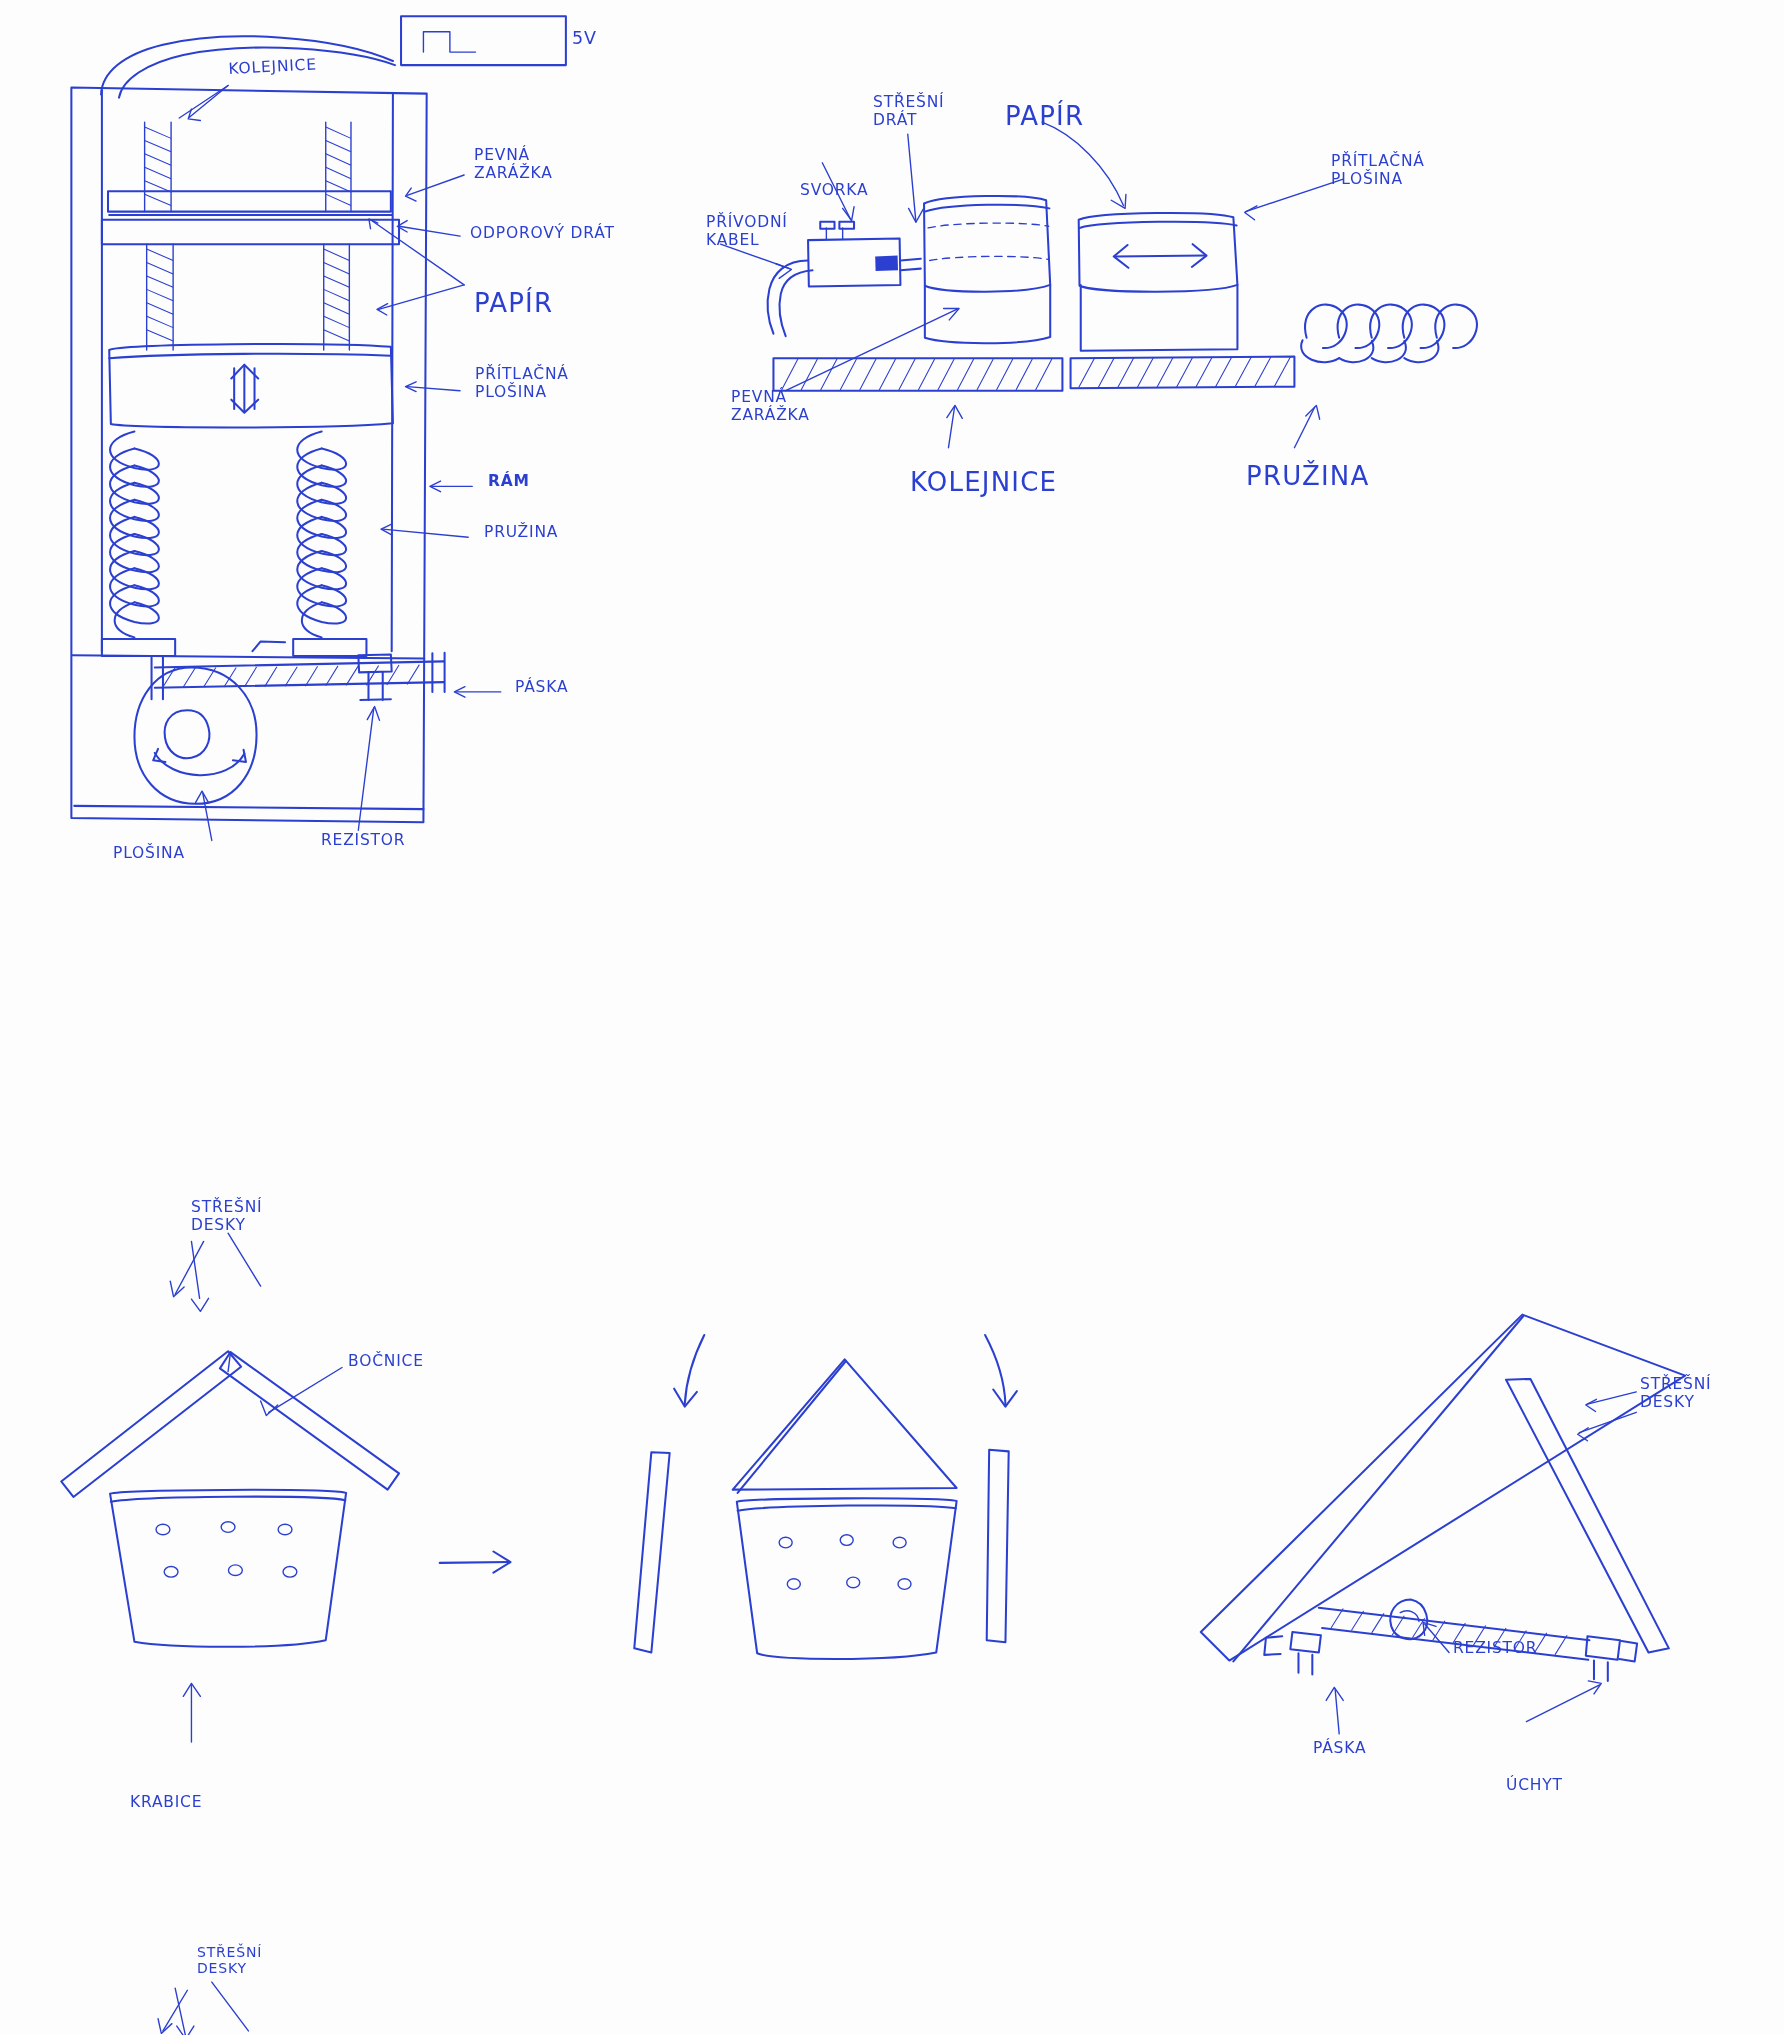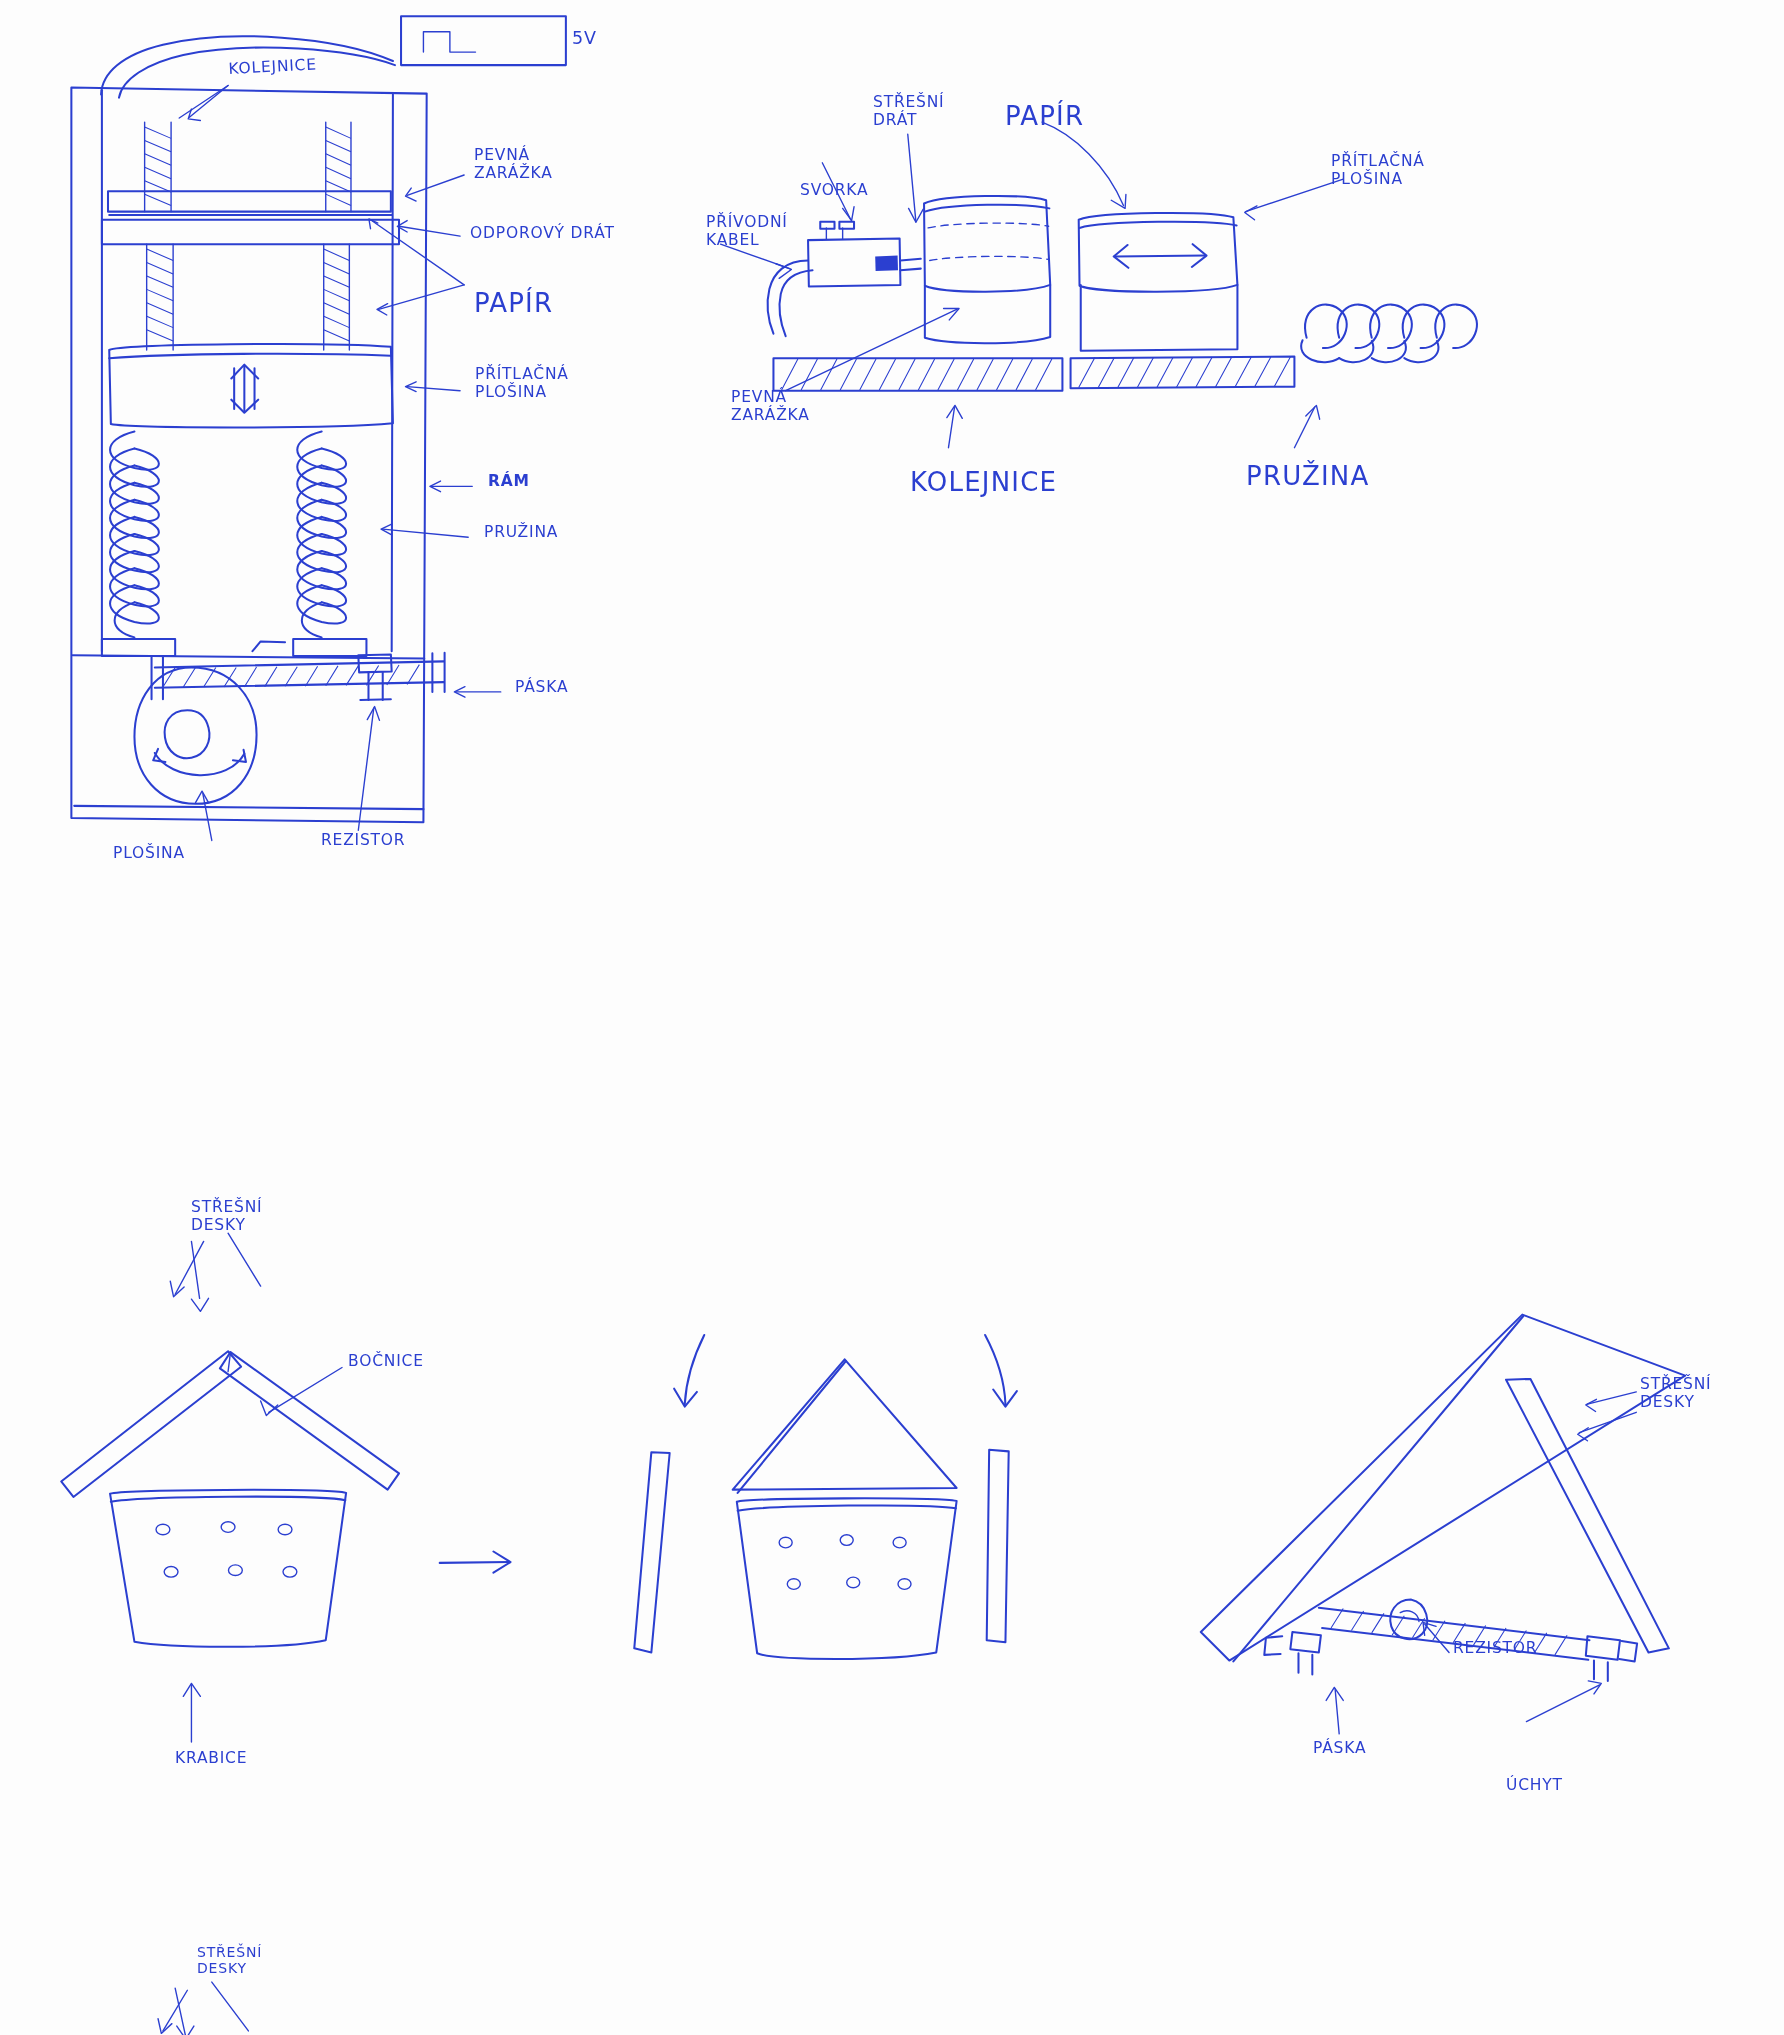--- a/index.html
+++ b/index.html
@@ -450,21 +450,21 @@
   <div class="lbl" style="left:706px; top:214px;">PŘÍVODNÍ
 KABEL</div>
   <div class="lbl" style="left:731px; top:389px;">PEVNÁ
 ZARÁŽKA</div>
   <div class="lbl big" style="left:910px; top:468px;">KOLEJNICE</div>
   <div class="lbl big" style="left:1246px; top:462px;">PRUŽINA</div>
 
   <div class="lbl" style="left:191px; top:1199px;">STŘEŠNÍ
 DESKY</div>
   <div class="lbl" style="left:348px; top:1353px;">BOČNICE</div>
-  <div class="lbl" style="left:130px; top:1750px;margin-left:45px;">KRABICE</div>
+  <div class="lbl" style="left:130px; top:1794px;">KRABICE</div>
 
   <div class="lbl" style="left:1640px; top:1376px;">STŘEŠNÍ
 DESKY</div>
   <div class="lbl" style="left:1453px; top:1640px;">REZISTOR</div>
   <div class="lbl" style="left:1313px; top:1740px;">PÁSKA</div>
   <div class="lbl" style="left:1506px; top:1777px;">ÚCHYT</div>
 
   <div class="lbl sm" style="left:197px; top:1944px;">STŘEŠNÍ
 DESKY</div>
 

